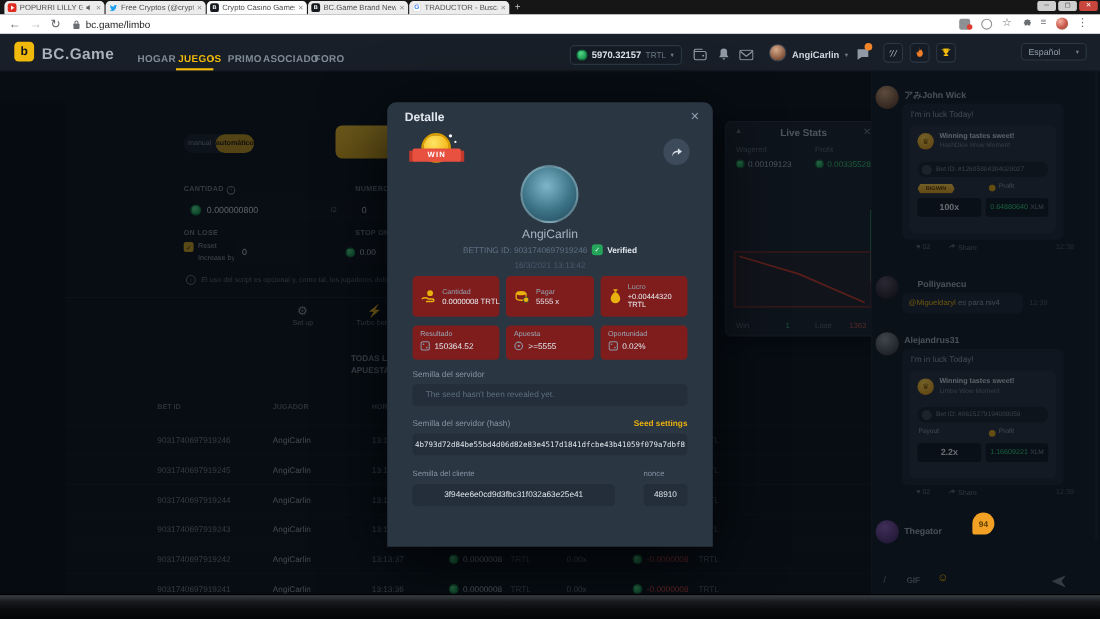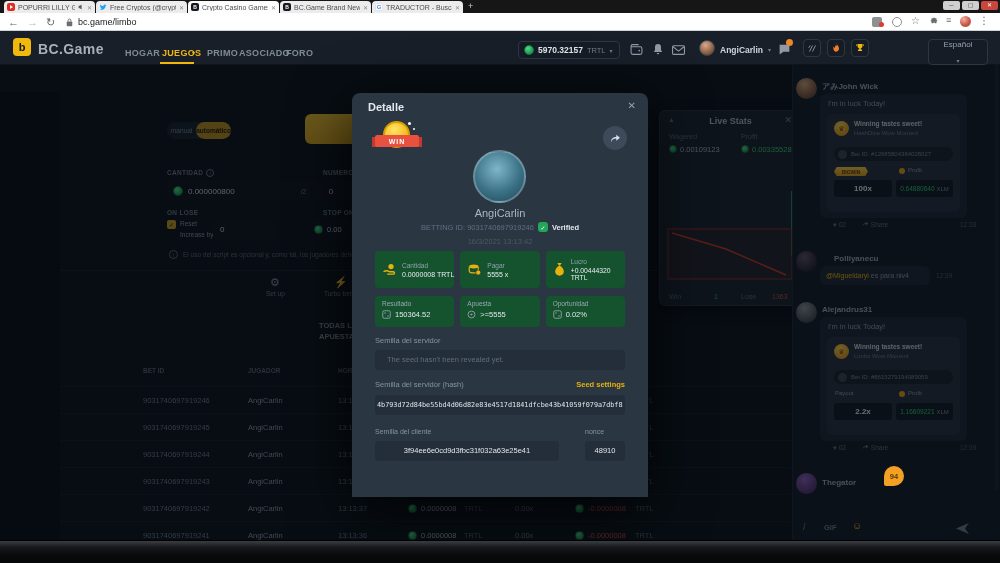--- a/index.html
+++ b/index.html
@@ -52,21 +52,21 @@
   .cpill{background:#121c26;border-radius:3px;display:flex;align-items:center;justify-content:center;}
   .betrow{background:#19242f;border-radius:7px;display:flex;align-items:center;}
   .likes{font-size:6.5px;color:#5d6c7a;}
 
   
   .overlay{left:0;top:65px;width:1000px;height:475px;background:rgba(3,7,12,.55);z-index:50;}
   .modal{left:352px;top:93px;width:296px;height:404px;background:#2b3643;border-radius:8px 8px 0 0;z-index:60;
          overflow:hidden;box-shadow:0 14px 60px rgba(0,0,0,.75);}
   .mlabel{font-size:7.5px;color:#8493a2;}
   .minput{background:#232e3a;border-radius:4px;color:#dfe6ec;width:100%;height:100%;}
-  .statcard{background:#14532d;border-radius:4px;position:relative;}
+  .statcard{background:#7f1d1d;border-radius:4px;position:relative;}
   .grid3{display:grid;grid-template-columns:1fr 1fr 1fr;gap:6px;}
 
   
   .taskbar{left:0;top:540px;width:1000px;height:23px;z-index:70;
            background:linear-gradient(180deg,#3a3e43 0%,#17191c 28%,#0a0b0d 60%,#050607 100%);
            border-top:1px solid #000;}
 </style>
 </head>
 <body>
 
@@ -184,21 +184,21 @@
     <div class="abs pill flex" style="left:827px;top:8px;width:18px;height:18px;justify-content:center;">
       <svg width="8" height="10" viewBox="0 0 16 20">
           <path d="M8 0c2 4-3 6-2 10-2-1-3-3-3-3-1 6 1 8 3 10a6 6 0 0 0 8-6c0-4-3-5-3-8-1 2-2 2-3 3 1-3-1-4 0-6z" fill="#f07d27"></path>
         </svg>
     </div>
     <div class="abs pill flex" style="left:851px;top:8px;width:18px;height:18px;justify-content:center;">
       <svg width="10" height="10" viewBox="0 0 20 20">
           <path d="M5 2h10v4a5 5 0 0 1-3.4 4.7V13h2.4v3H6v-3h2.4v-2.3A5 5 0 0 1 5 6V2zM2 3h2v3a3 3 0 0 1-2-3zm16 0h-2v3a3 3 0 0 0 2-3z" fill="#f0b90b"></path>
         </svg>
     </div>
-    <div class="abs pill flex" style="left:928px;top:8px;width:60px;height:26px;padding:0 6px;justify-content:space-between;flex-direction:column;">
+    <div class="abs pill flex" style="left:928px;top:8px;width:60px;height:16px;padding:0 6px;justify-content:space-between;">
       <span style="font-size:8px;color:#93a1ae;">Español</span>
       <span style="font-size:6px;color:#6e7d8b;">▾</span>
     </div>
   </div>
 
 
   <div class="abs gutter"></div>
 
   <div class="abs" style="left:167px;top:122px;width:64px;height:17px;background:#19222c;border-radius:9px;display:flex;">
     <span style="flex:1;font-size:6.5px;color:#76828e;display:flex;align-items:center;justify-content:center;">manual</span>

